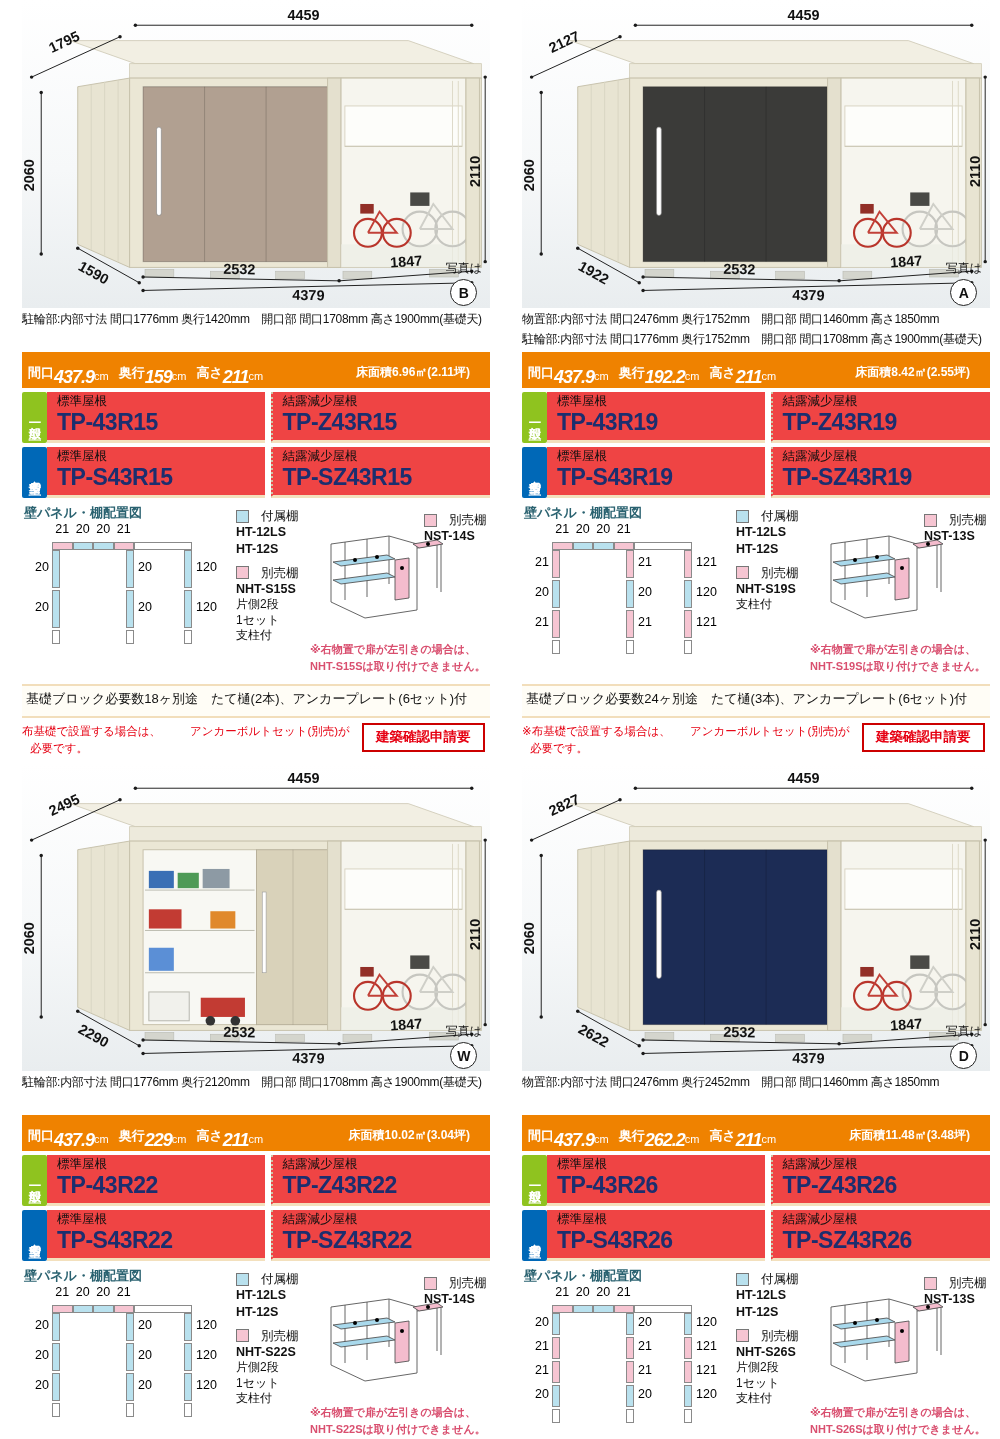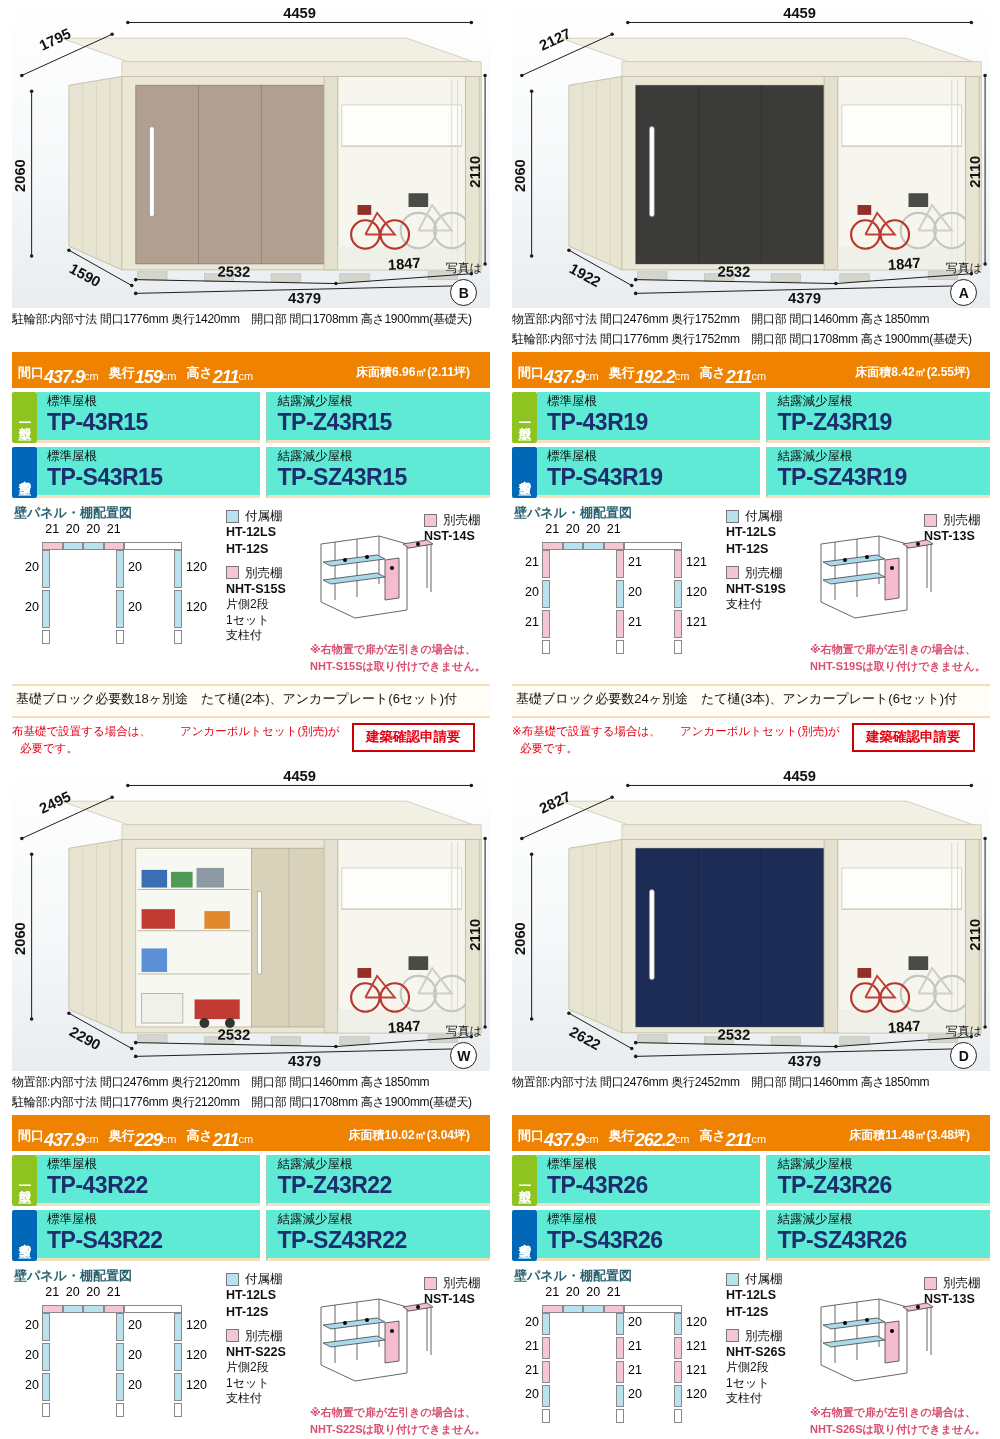--- a/index.html
+++ b/index.html
@@ -1,19 +1,19 @@
 <!DOCTYPE html>
 <html><head>
 <meta charset="utf-8">
 <style>
   html,body{margin:0;padding:0;}
   body{width:1000px;height:1439px;overflow:hidden;background:#ffffff;
        font-family:"Liberation Sans","DejaVu Sans",sans-serif;color:#111;}
   #grid{display:grid;grid-template-columns:500px 500px;}
-  .quadrant{padding:0 10px 0 12px;box-sizing:border-box;position:relative;}
+  .quadrant{padding:0 10px 0 12px;box-sizing:border-box;position:relative;margin-left:10px;}
   
   .notice{height:40px;display:flex;align-items:flex-start;gap:10px;padding-top:5px;}
   .notice-lines{font-size:11.5px;color:#e60012;line-height:1.45;width:158px;}
   .notice-lines .indent{padding-left:8px;}
   .notice-mid{font-size:11.5px;color:#e60012;padding-top:1px;width:162px;}
   .notice-box{border:2px solid #cc0000;color:#e60012;font-weight:bold;font-size:13.5px;
               padding:3px 12px 4px;background:#fff;white-space:nowrap;}
   
   .illus{height:308px;position:relative;
          background:linear-gradient(180deg,#ffffff 0%,#f6f8f9 55%,#e9edef 100%);}
@@ -34,33 +34,33 @@
   .banner .bu{font-size:11px;padding-bottom:6px;margin-right:10px;}
   .banner .bf{font-size:12px;font-weight:bold;margin-left:auto;padding-bottom:7px;white-space:nowrap;}
   
   .models{height:112px;padding-top:4px;}
   .model-row{display:flex;height:51px;margin-bottom:4px;}
   .badge{width:25px;color:#fff;writing-mode:vertical-rl;text-orientation:upright;
          font-size:12.5px;font-weight:bold;display:flex;align-items:center;justify-content:center;
          border-radius:2px;letter-spacing:1px;}
   .badge-green{background:#8fc31f;}
   .badge-blue{background:#0068b7;}
-  .cell{flex:1;padding:1px 0 0 10px;border-bottom:3px solid #f3e0bd;background:#5eead4;}
+  .cell{flex:1;padding:1px 0 0 10px;border-bottom:3px solid #f3e0bd;background:#ef4444;}
   .cell + .cell{border-left:2px dotted #cfc3a6;margin-left:6px;}
   .roof{font-size:12.5px;color:#111;}
   .mnum{font-size:23px;font-weight:bold;color:#1c2e6e;line-height:1.1;letter-spacing:-0.5px;}
   
   .shelf-section{height:174px;position:relative;}
   .panel-title{position:absolute;left:2px;top:0;font-size:13px;color:#2a6270;font-weight:bold;}
   .panel-diagram{position:absolute;left:0;top:18px;width:210px;height:152px;}
   .pn{position:absolute;font-size:12.5px;color:#000;}
   .pn-top{top:0;text-align:center;}
   .pseg{position:absolute;border:1px solid #8a8a8a;box-sizing:border-box;background:#fff;}
   .shelf-labels{position:absolute;left:214px;top:4px;width:92px;font-size:12.5px;line-height:1.3;}
-  .sl-row{display:flex;align-items:center;gap:6px;font-size:12.5px;}
+  .sl-row{display:flex;align-items:center;gap:12px;font-size:12.5px;}
   .sl-row.mt{margin-top:8px;}
   .sq{width:11px;height:11px;border:1px solid #777;display:inline-block;}
   .sq-blue{background:#b9e1ee;}
   .sq-pink{background:#f6c5d2;}
   .sl-model{font-size:12.5px;font-weight:bold;color:#111;}
   .sl-sub{font-size:12px;}
   .shelf-illus{position:absolute;left:302px;top:10px;width:122px;height:118px;}
   .nst{position:absolute;right:0;top:8px;width:66px;text-align:left;}
   .shelf-warning{position:absolute;right:0;bottom:4px;width:180px;font-size:11px;
                  color:#d94f6f;font-weight:bold;line-height:1.5;}
@@ -674,21 +674,20 @@
         <text transform="translate(72,282) rotate(29)" text-anchor="middle">2290</text>
       </g>
     </svg>
     <div class="photo-badge">
       <div class="photo-label">写真は</div>
       <div class="photo-circle">W</div>
     </div>
   </div>
 
   <div class="specs">
-    <div>物置部:内部寸法 間口2476mm 奥行2120mm　開口部 間口1460mm 高さ1850mm</div>
     <div>駐輪部:内部寸法 間口1776mm 奥行2120mm　開口部 間口1708mm 高さ1900mm(基礎天)</div>
   </div>
 
   <div class="banner">
     <span class="bl">間口</span>
     <span class="bv">437.9</span>
     <span class="bu">cm</span>
     <span class="bl">奥行</span>
     <span class="bv">229</span>
     <span class="bu">cm</span>

